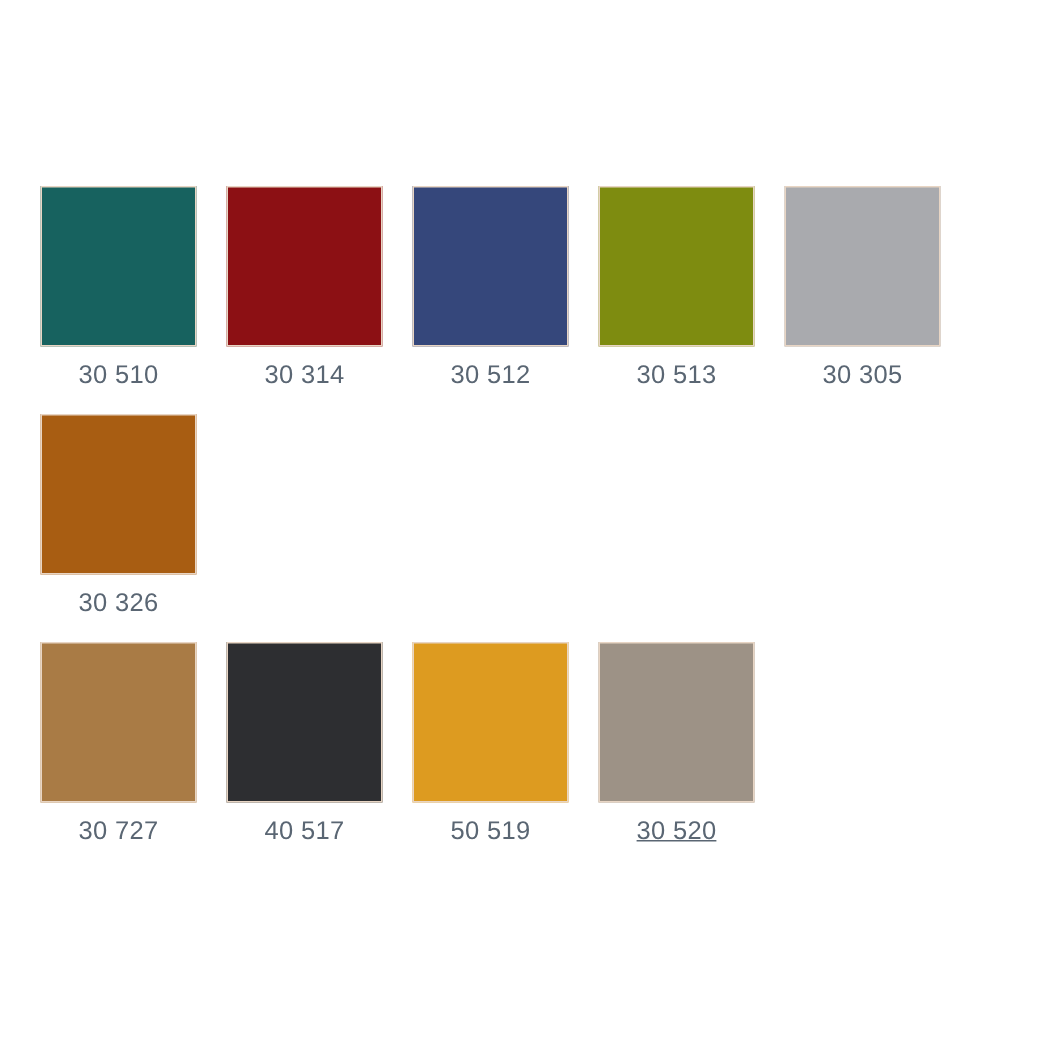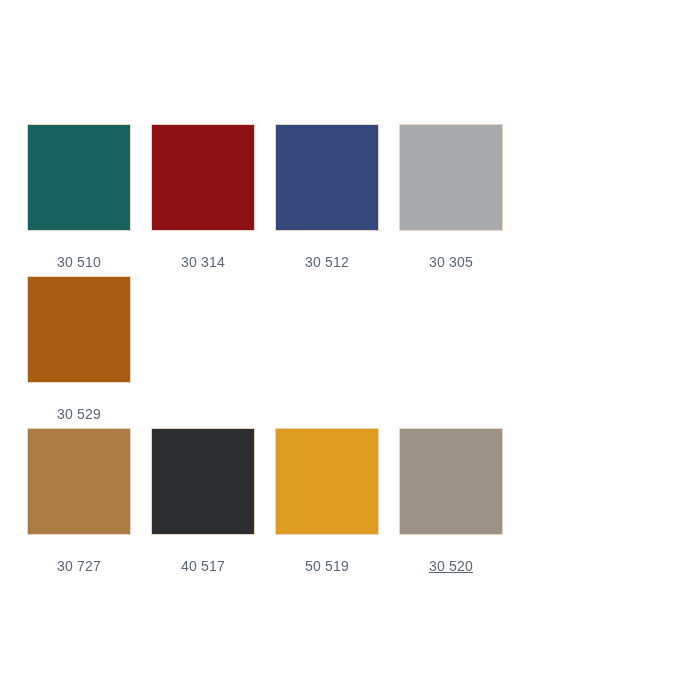--- a/index.html
+++ b/index.html
@@ -45,22 +45,22 @@
 
   .swatch-chip {
     width: 104px;
     height: 107px;
     box-sizing: border-box;
     border: 1px solid #E8D5C4;
     background-color: #cccccc;
   }
 
   .swatch-label {
-    margin-top: 24px;
-    font-size: 14px;
+    margin-top: 12px;
+    font-size: 17px;
     line-height: 14px;
     color: #5A6673;
     letter-spacing: 0.2px;
     white-space: nowrap;
     text-align: center;
   }
 </style>
 </head>
 <body style="background: rgb(255, 255, 255);">
 
@@ -73,29 +73,33 @@
     </div>
     <div class="swatch-cell">
       <div class="swatch-chip" style="background-color: rgb(140, 16, 20); border-color: rgb(232, 213, 196);"></div>
       <div class="swatch-label" style="color: rgb(90, 102, 115);">30 314</div>
     </div>
     <div class="swatch-cell">
       <div class="swatch-chip" style="background-color: rgb(53, 71, 123); border-color: rgb(232, 213, 196);"></div>
       <div class="swatch-label" style="color: rgb(90, 102, 115); text-align: center;">30 512</div>
     </div>
     <div class="swatch-cell">
+      <div class="swatch-chip" style="background-color: rgb(126, 140, 16); border-color: rgb(232, 213, 196);"></div>
+      <div class="swatch-label" style="color: rgb(90, 102, 115);">30 513</div>
+    </div>
+    <div class="swatch-cell">
       <div class="swatch-chip" style="background-color: rgb(169, 170, 174); border-color: rgb(232, 213, 196);"></div>
       <div class="swatch-label" style="color: rgb(90, 102, 115);">30 305</div>
     </div>
   </div>
 
   <div class="swatch-row" id="swatch-row-2">
     <div class="swatch-cell">
       <div class="swatch-chip" style="background-color: rgb(168, 93, 18); border-color: rgb(232, 213, 196);"></div>
-      <div class="swatch-label" style="color: rgb(90, 102, 115);">30 529</div>
+      <div class="swatch-label" style="color: rgb(90, 102, 115);">30 326</div>
     </div>
   </div>
 
   <div class="swatch-row" id="swatch-row-3">
     <div class="swatch-cell">
       <div class="swatch-chip" style="background-color: rgb(169, 123, 69); border-color: rgb(232, 213, 196);"></div>
       <div class="swatch-label" style="color: rgb(90, 102, 115);">30 727</div>
     </div>
     <div class="swatch-cell">
       <div class="swatch-chip" style="background-color: rgb(45, 46, 49); border-color: rgb(232, 213, 196);"></div>

